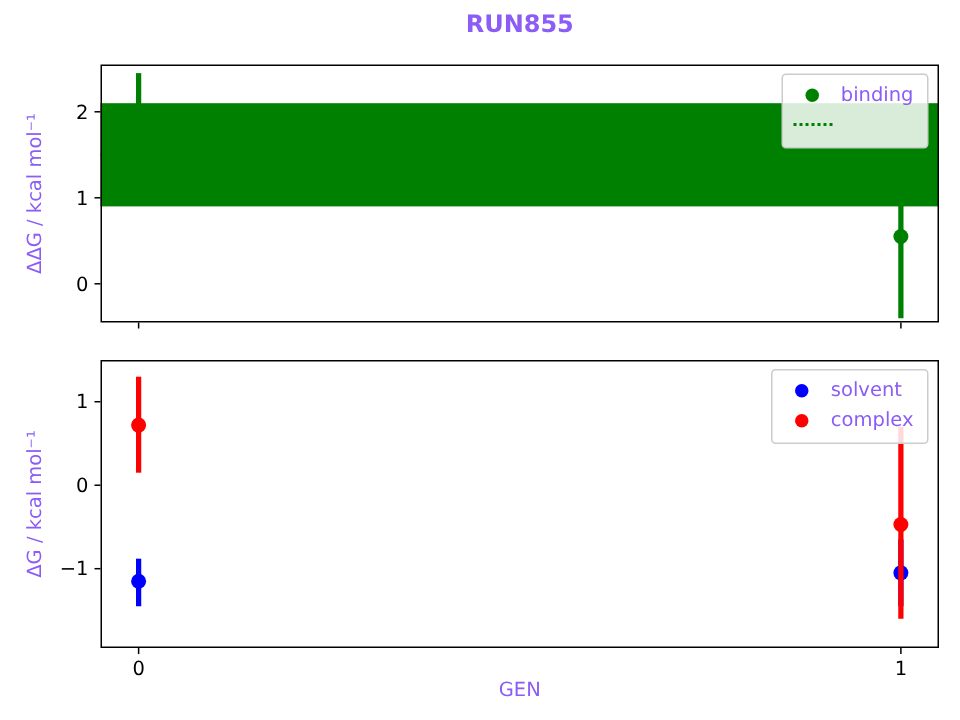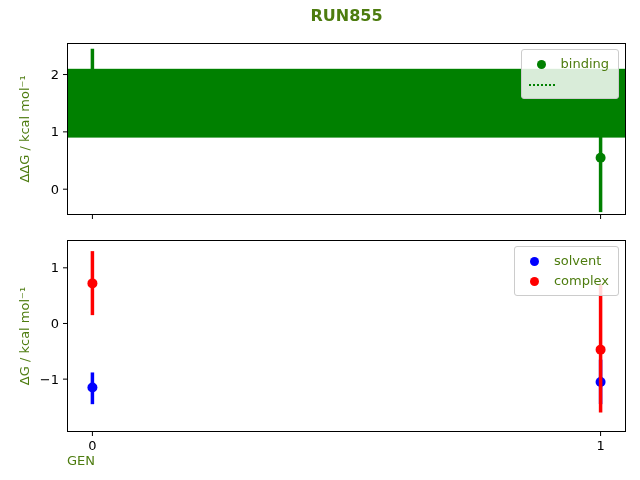--- a/index.html
+++ b/index.html
@@ -2,34 +2,34 @@
 <html><head>
 <meta charset="utf-8">
 <style>
   html, body { margin: 0; padding: 0; background: #ffffff; }
   .figure {
     position: relative;
     width: 640px;
     height: 480px;
     background: #ffffff;
     font-family: "DejaVu Sans", sans-serif;
-    color: #4d7c0f;
+    color: #8b5cf6;
     overflow: hidden;
   }
   .title {
     position: absolute;
     left: 67px; top: 6px; width: 559px;
     text-align: center;
     font-size: 16px;
     font-weight: bold;
   }
   .xlabel {
     position: absolute;
     left: 67px; top: 453px; width: 559px;
-    text-align: left;
+    text-align: center;
     font-size: 13px;
   }
   .ylabel {
     position: absolute;
     white-space: nowrap;
     font-size: 13px;
     transform: translate(-50%, -50%) rotate(-90deg);
   }
   #ylabel-top    { left: 24px; top: 129px; }
   #ylabel-bottom { left: 24px; top: 336px; }

